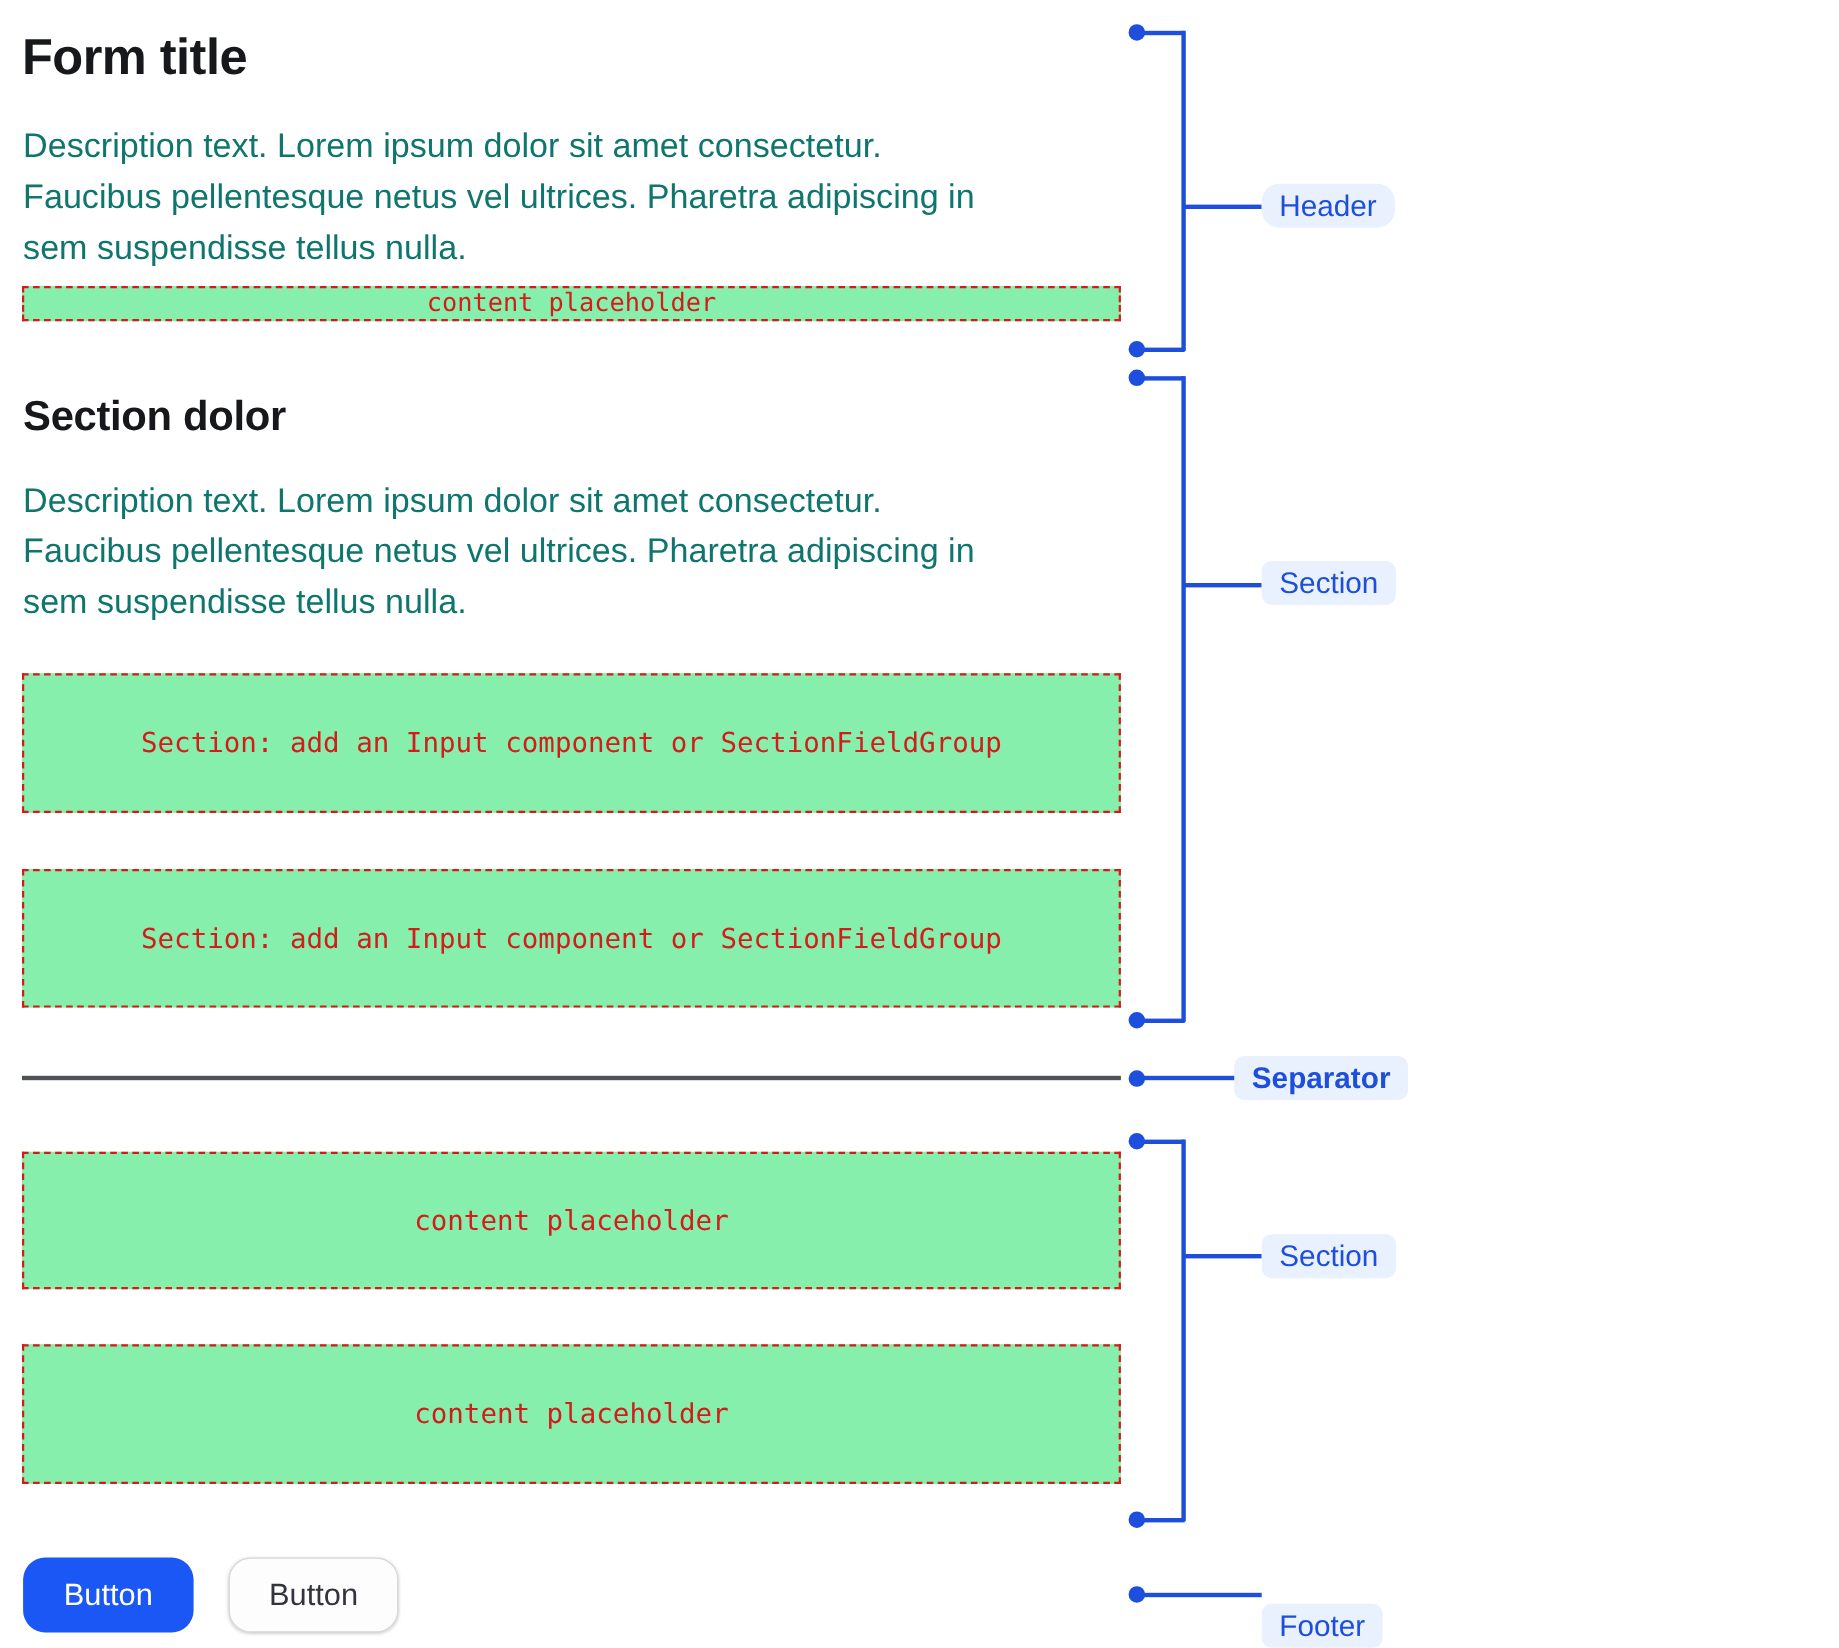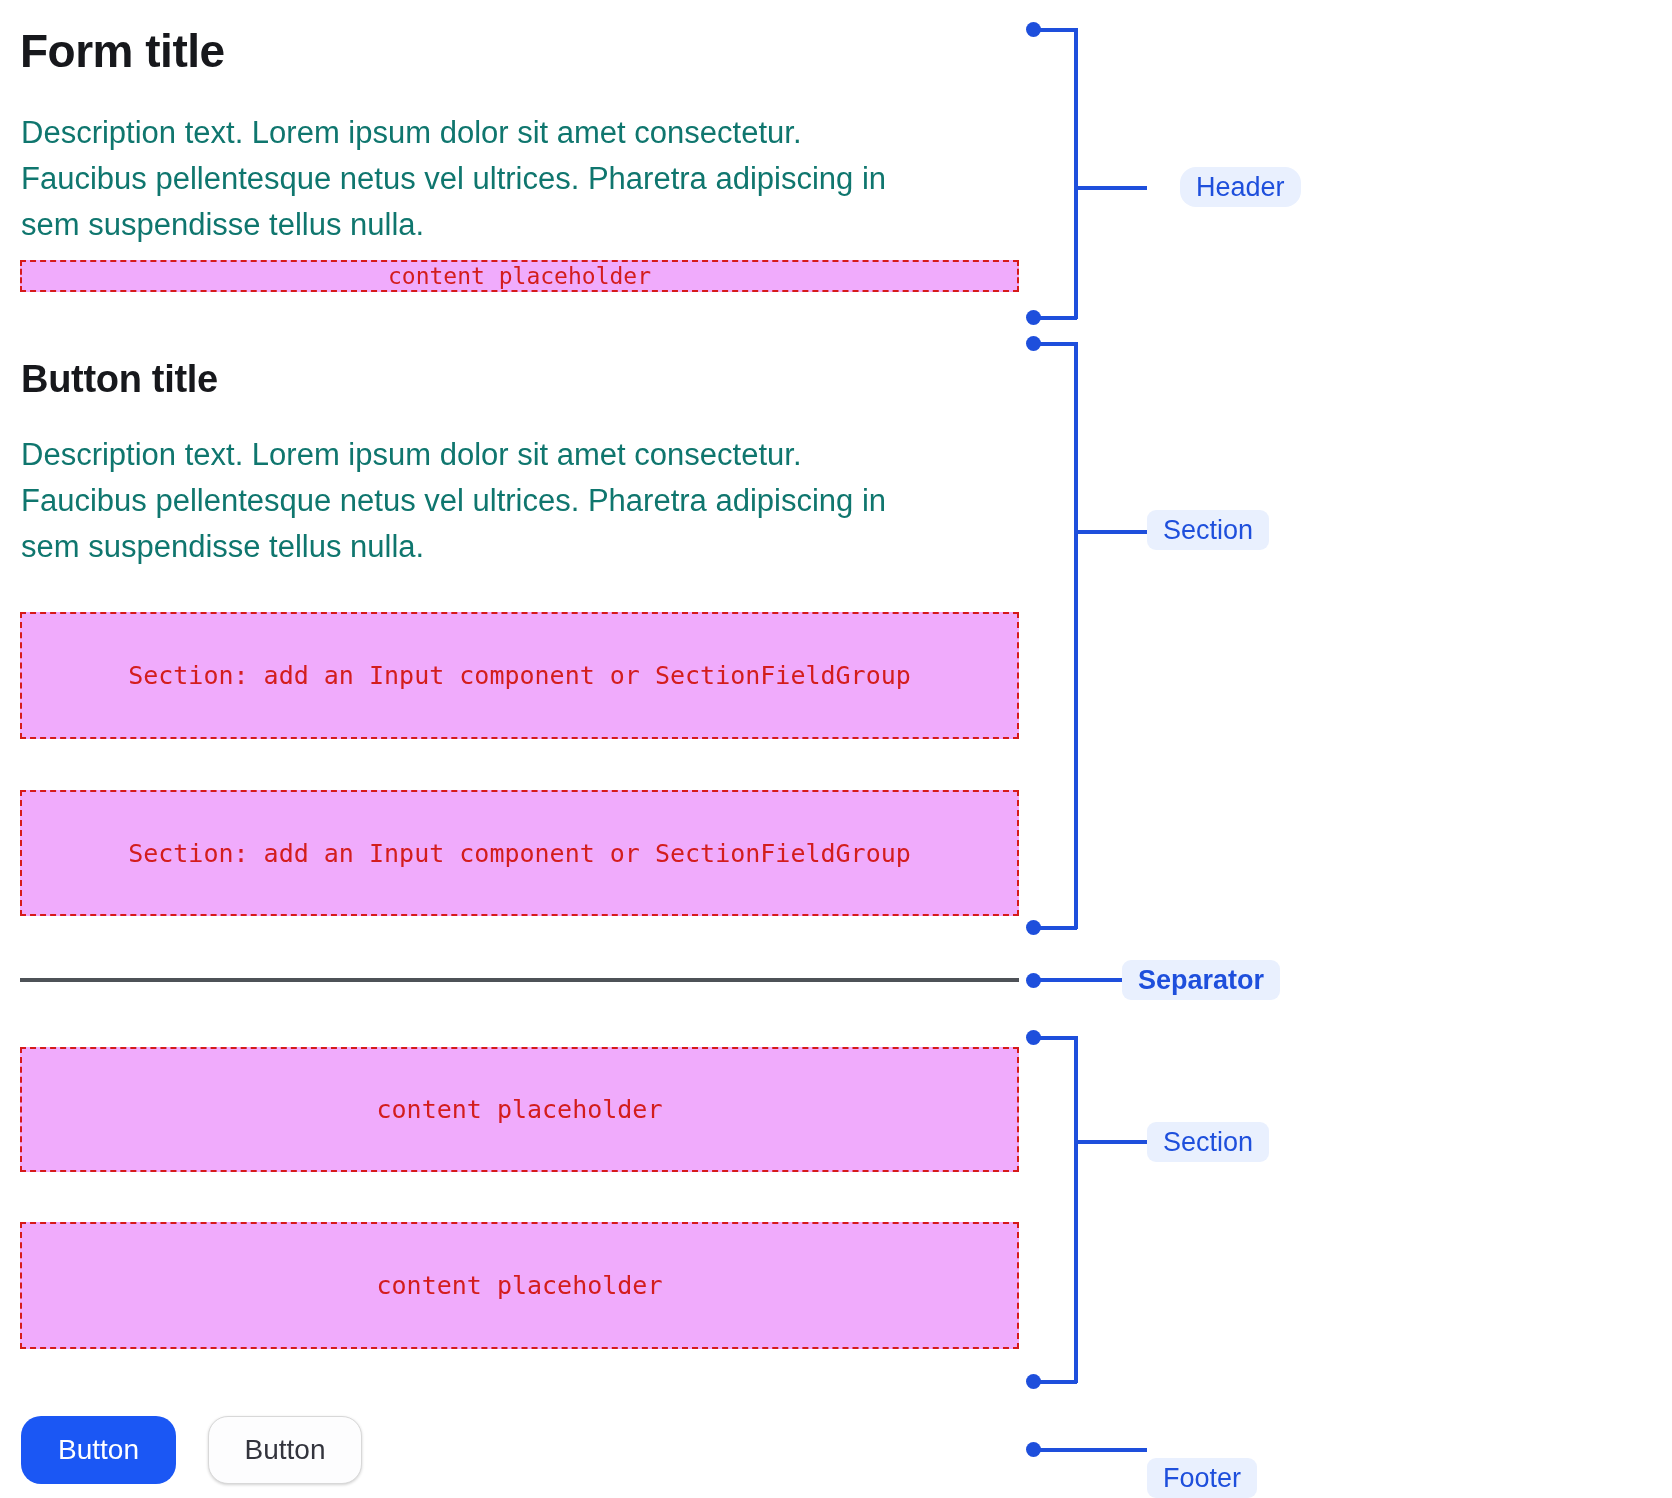--- a/index.html
+++ b/index.html
@@ -20,21 +20,21 @@
     position:absolute; left:15px; width:980px;
     font-size:31px; line-height:46px; color:#0f766e;
     white-space:pre-line; font-weight:400;
   }
   #form-desc { top:104px; }
   #sec-desc  { top:426px; }
 
   
   .ph {
     position:absolute; left:16px; width:999px;
-    background:#f0abfc; border:2px dashed #d61a1a;
+    background:#86efac; border:2px dashed #d61a1a;
     display:flex; align-items:center; justify-content:center;
     color:#d31d1d; font-family:"DejaVu Sans Mono", monospace;
   }
   .ph-small { top:256px; height:32px; font-size:23px; }
   #slot-box-1 { top:608px;  height:127px; font-size:25px; }
   #slot-box-2 { top:786px;  height:126px; font-size:25px; }
   #content-box-1 { top:1043px; height:125px; font-size:25px; }
   #content-box-2 { top:1218px; height:127px; font-size:25px; }
 
   
@@ -77,21 +77,21 @@
 <div class="canvas">
 
   <h1 class="form-title">Form title</h1>
   <p class="desc" id="form-desc">Description text. Lorem ipsum dolor sit amet consectetur.
 Faucibus pellentesque netus vel ultrices. Pharetra adipiscing in
 sem suspendisse tellus nulla.</p>
   <div class="ph ph-small">
     <span>content placeholder</span>
   </div>
 
-  <h2 class="section-title">Button title</h2>
+  <h2 class="section-title">Section dolor</h2>
   <p class="desc" id="sec-desc">Description text. Lorem ipsum dolor sit amet consectetur.
 Faucibus pellentesque netus vel ultrices. Pharetra adipiscing in
 sem suspendisse tellus nulla.</p>
   <div class="ph" id="slot-box-1">
     <span>Section: add an Input component or SectionFieldGroup</span>
   </div>
   <div class="ph" id="slot-box-2">
     <span>Section: add an Input component or SectionFieldGroup</span>
   </div>
 
@@ -106,21 +106,21 @@
 
   <button class="btn btn-primary">Button</button>
   <button class="btn btn-secondary">Button</button>
 
   <div class="dot" style="left:1022px; top:18px;"></div>
   <div class="hline" style="left:1029px; top:24px; width:44px;"></div>
   <div class="vline" style="left:1070px; top:24px; height:291px;"></div>
   <div class="hline" style="left:1029px; top:312px; width:44px;"></div>
   <div class="dot" style="left:1022px; top:306px;"></div>
   <div class="hline" style="left:1073px; top:182px; width:70px;"></div>
-  <div class="pill" style="left:1176px; top:163px;border-radius:16px;">Header</div>
+  <div class="pill" style="left:1143px; top:163px;border-radius:16px;">Header</div>
 
   <div class="dot" style="left:1022px; top:332px;"></div>
   <div class="hline" style="left:1029px; top:338px; width:44px;"></div>
   <div class="vline" style="left:1070px; top:338px; height:587px;"></div>
   <div class="hline" style="left:1029px; top:922px; width:44px;"></div>
   <div class="dot" style="left:1022px; top:916px;"></div>
   <div class="hline" style="left:1073px; top:526px; width:70px;"></div>
   <div class="pill" style="left:1143px; top:506px;">Section</div>
 
   <div class="dot" style="left:1022px; top:969px;"></div>

